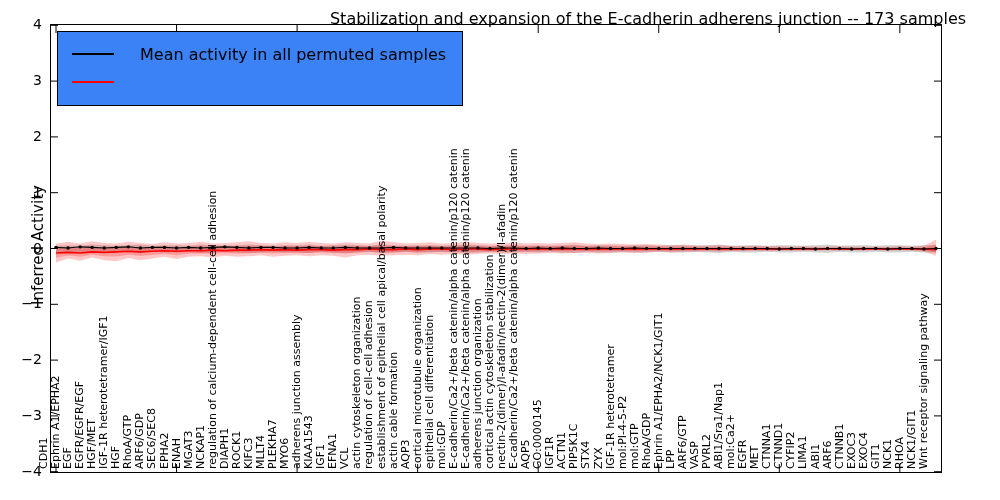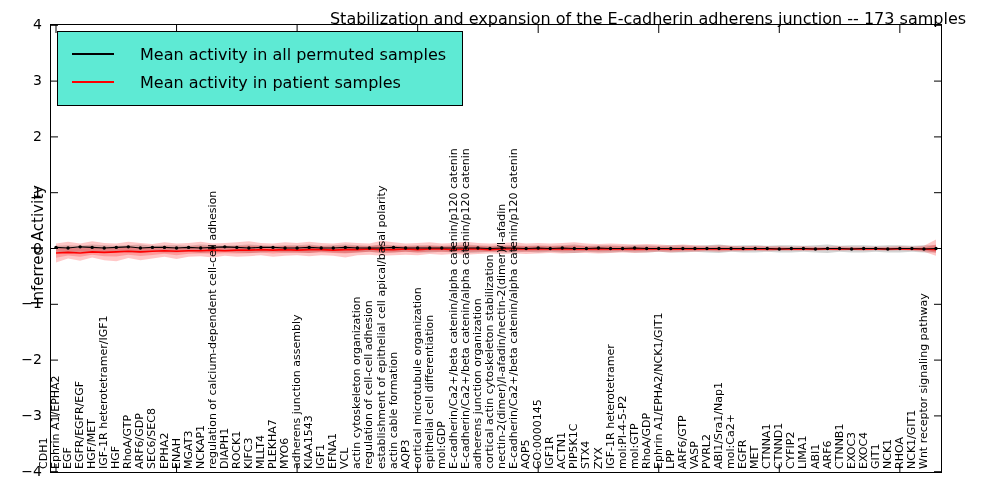--- a/index.html
+++ b/index.html
@@ -9,21 +9,21 @@
                font-size:16px;white-space:nowrap;z-index:6;}
   .plot-area{position:absolute;left:50px;top:24px;width:890px;height:447px;
              border:1px solid #000;box-sizing:content-box;}
   .plot-svg{position:absolute;left:0;top:0;z-index:1;overflow:visible;}
   .x-tick-label{position:absolute;font-size:11px;line-height:12px;white-space:nowrap;
                 transform:rotate(-90deg);transform-origin:0 100%;z-index:2;}
   .y-tick-label{position:absolute;width:42px;text-align:right;font-size:14px;line-height:18px;z-index:2;}
   .y-axis-label{position:absolute;left:-62px;top:236px;width:200px;text-align:center;font-size:15px;
                 transform:rotate(-90deg);transform-origin:center center;z-index:2;}
   .x-axis-label{position:absolute;left:0;top:479px;width:1000px;text-align:center;font-size:15px;z-index:2;}
-  .legend{position:absolute;left:57px;top:31px;width:404px;border:1px solid #000;background:#5eead4;
+  .legend{position:absolute;left:57px;top:31px;width:404px;border:1px solid #000;background:#3b82f6;
           z-index:5;padding:8px 0 9px 0;}
   .legend-row{display:flex;align-items:center;height:28px;}
   .legend-swatch{width:42px;height:0;border-top-style:solid;border-top-width:2px;margin-left:14px;}
   .legend-label{margin-left:26px;font-size:16px;}
 </style>
 </head>
 <body>
 
 <div class="figure">
   <div class="chart-title">Stabilization and expansion of the E-cadherin adherens junction -- 173 samples</div>
@@ -234,16 +234,15 @@
       <div class="x-tick-label" style="left: 879px; top: 432px;">Wnt receptor signaling pathway</div>
     </div>
 
   <div class="legend">
     <div class="legend-row">
       <div class="legend-swatch" id="swatch-permuted" style="border-top-color: rgb(0, 0, 0);"></div>
       <div class="legend-label">Mean activity in all permuted samples</div>
     </div>
     <div class="legend-row">
       <div class="legend-swatch" id="swatch-patient" style="border-top-color: rgb(255, 0, 0);"></div>
-      <div class="legend-label">Mean activity in patient samples</div>
     </div>
   </div>
 </div>
 
 </body></html>

